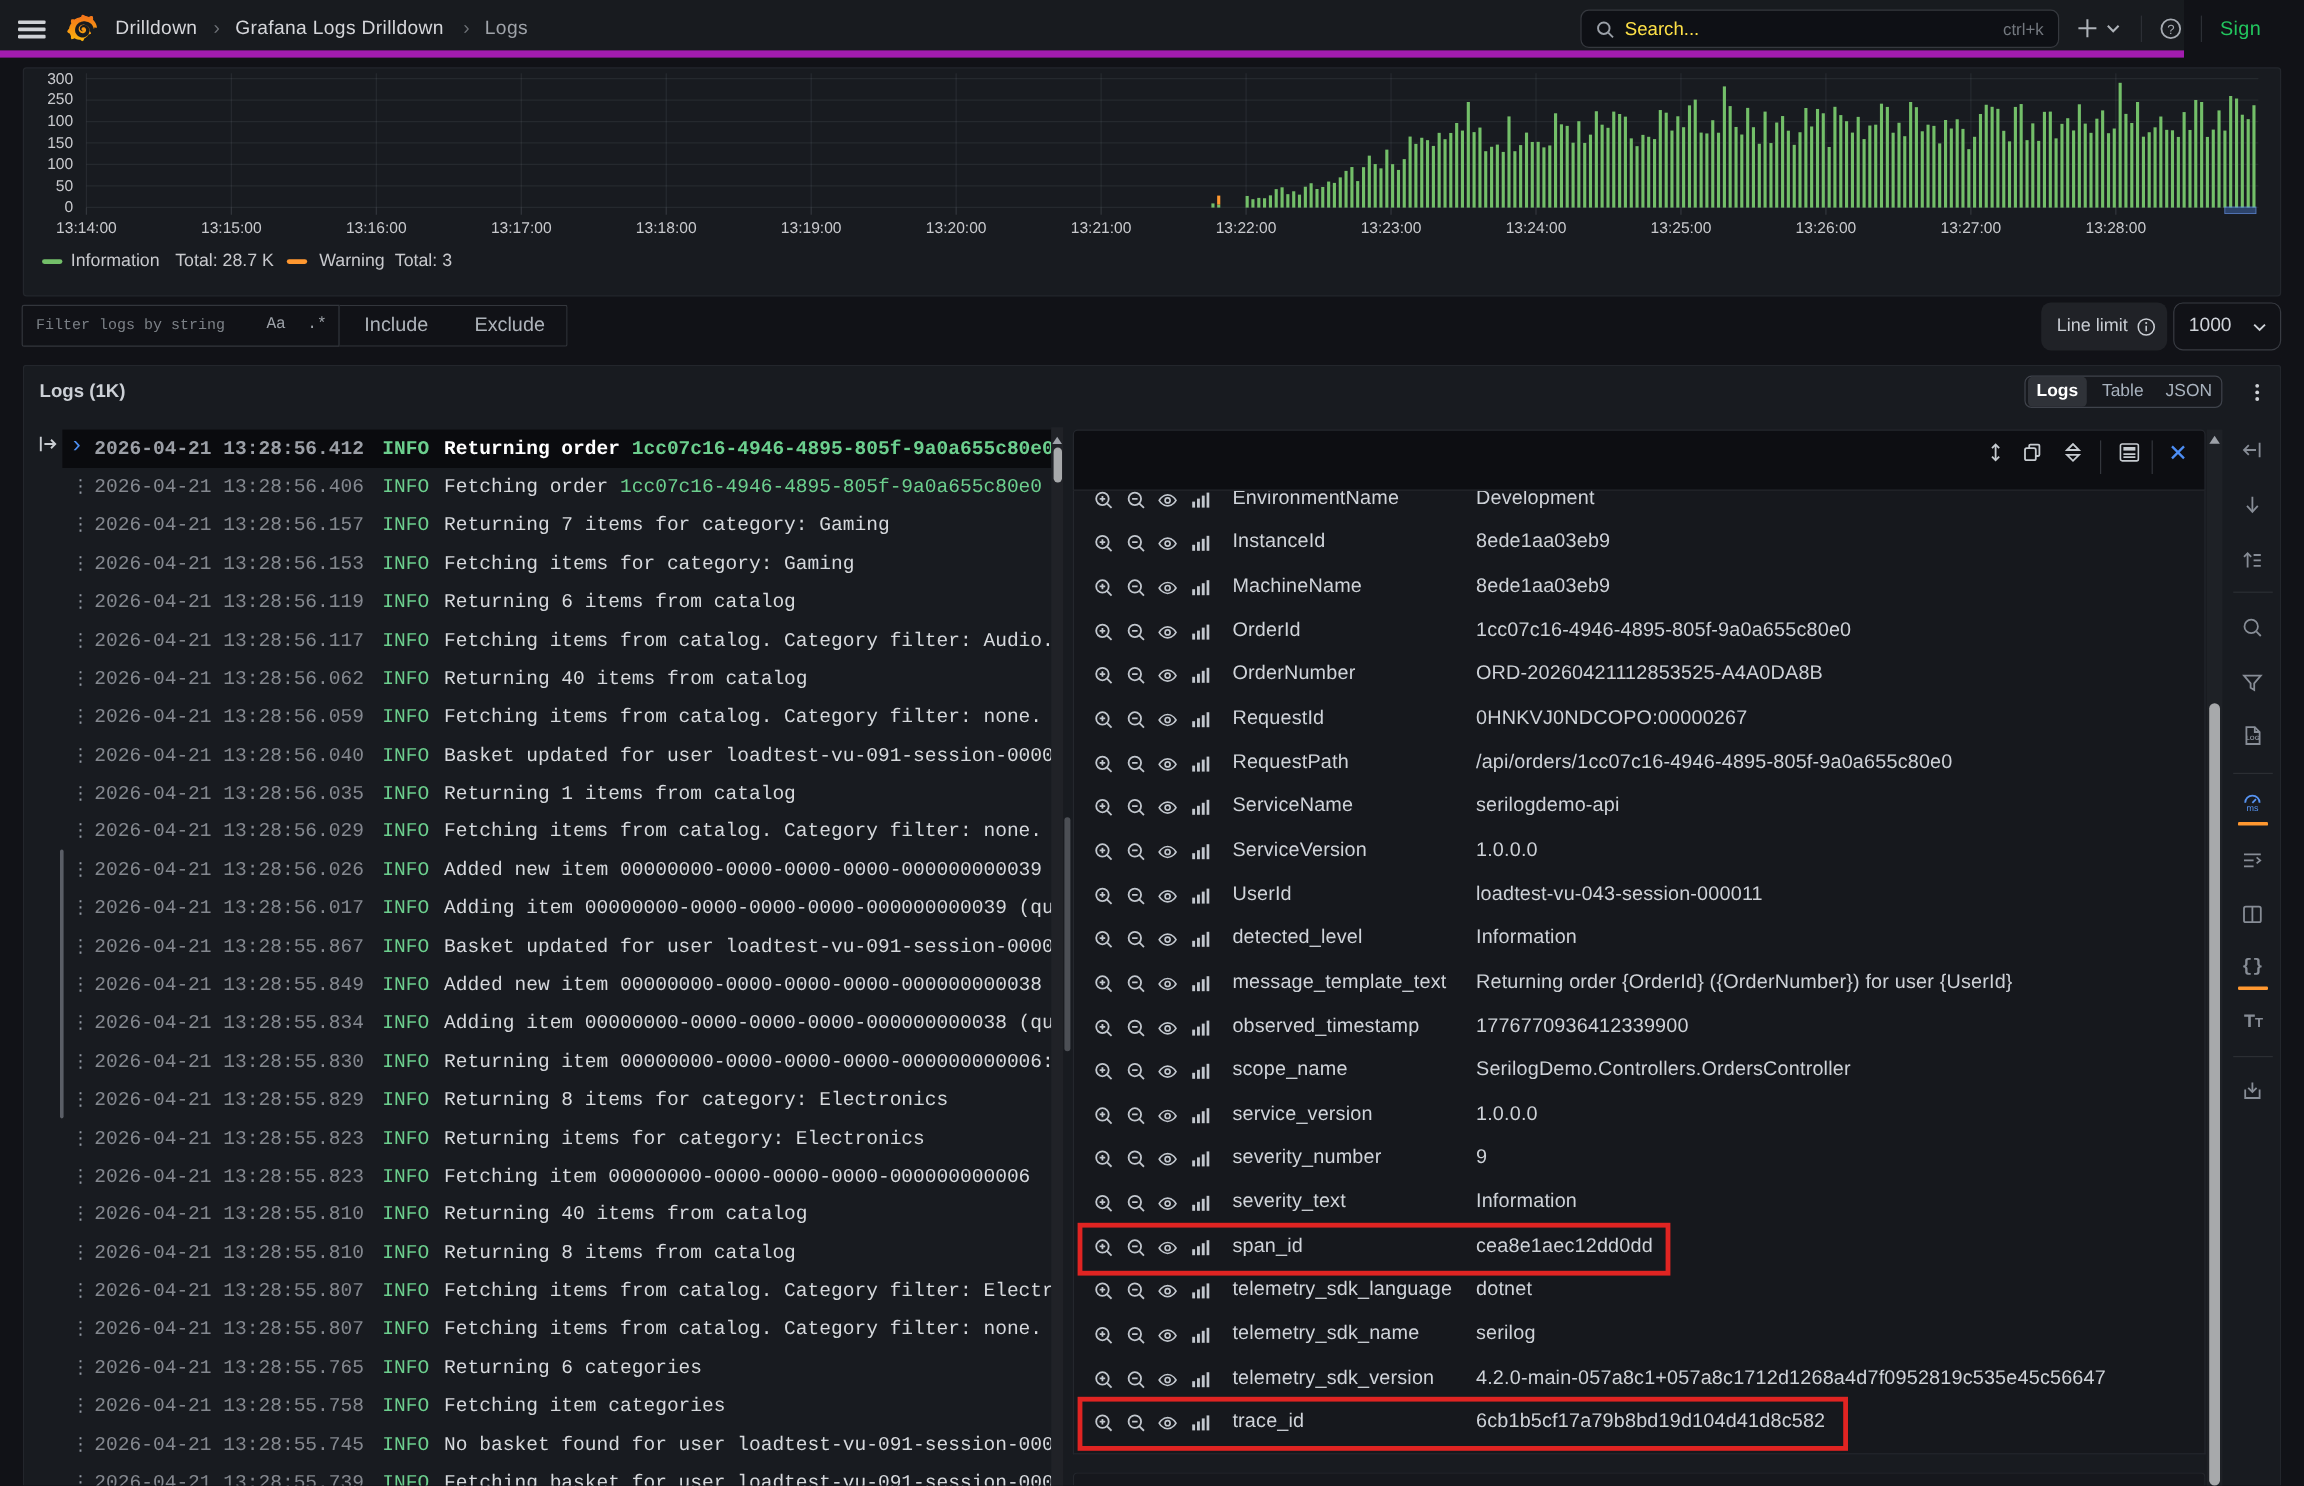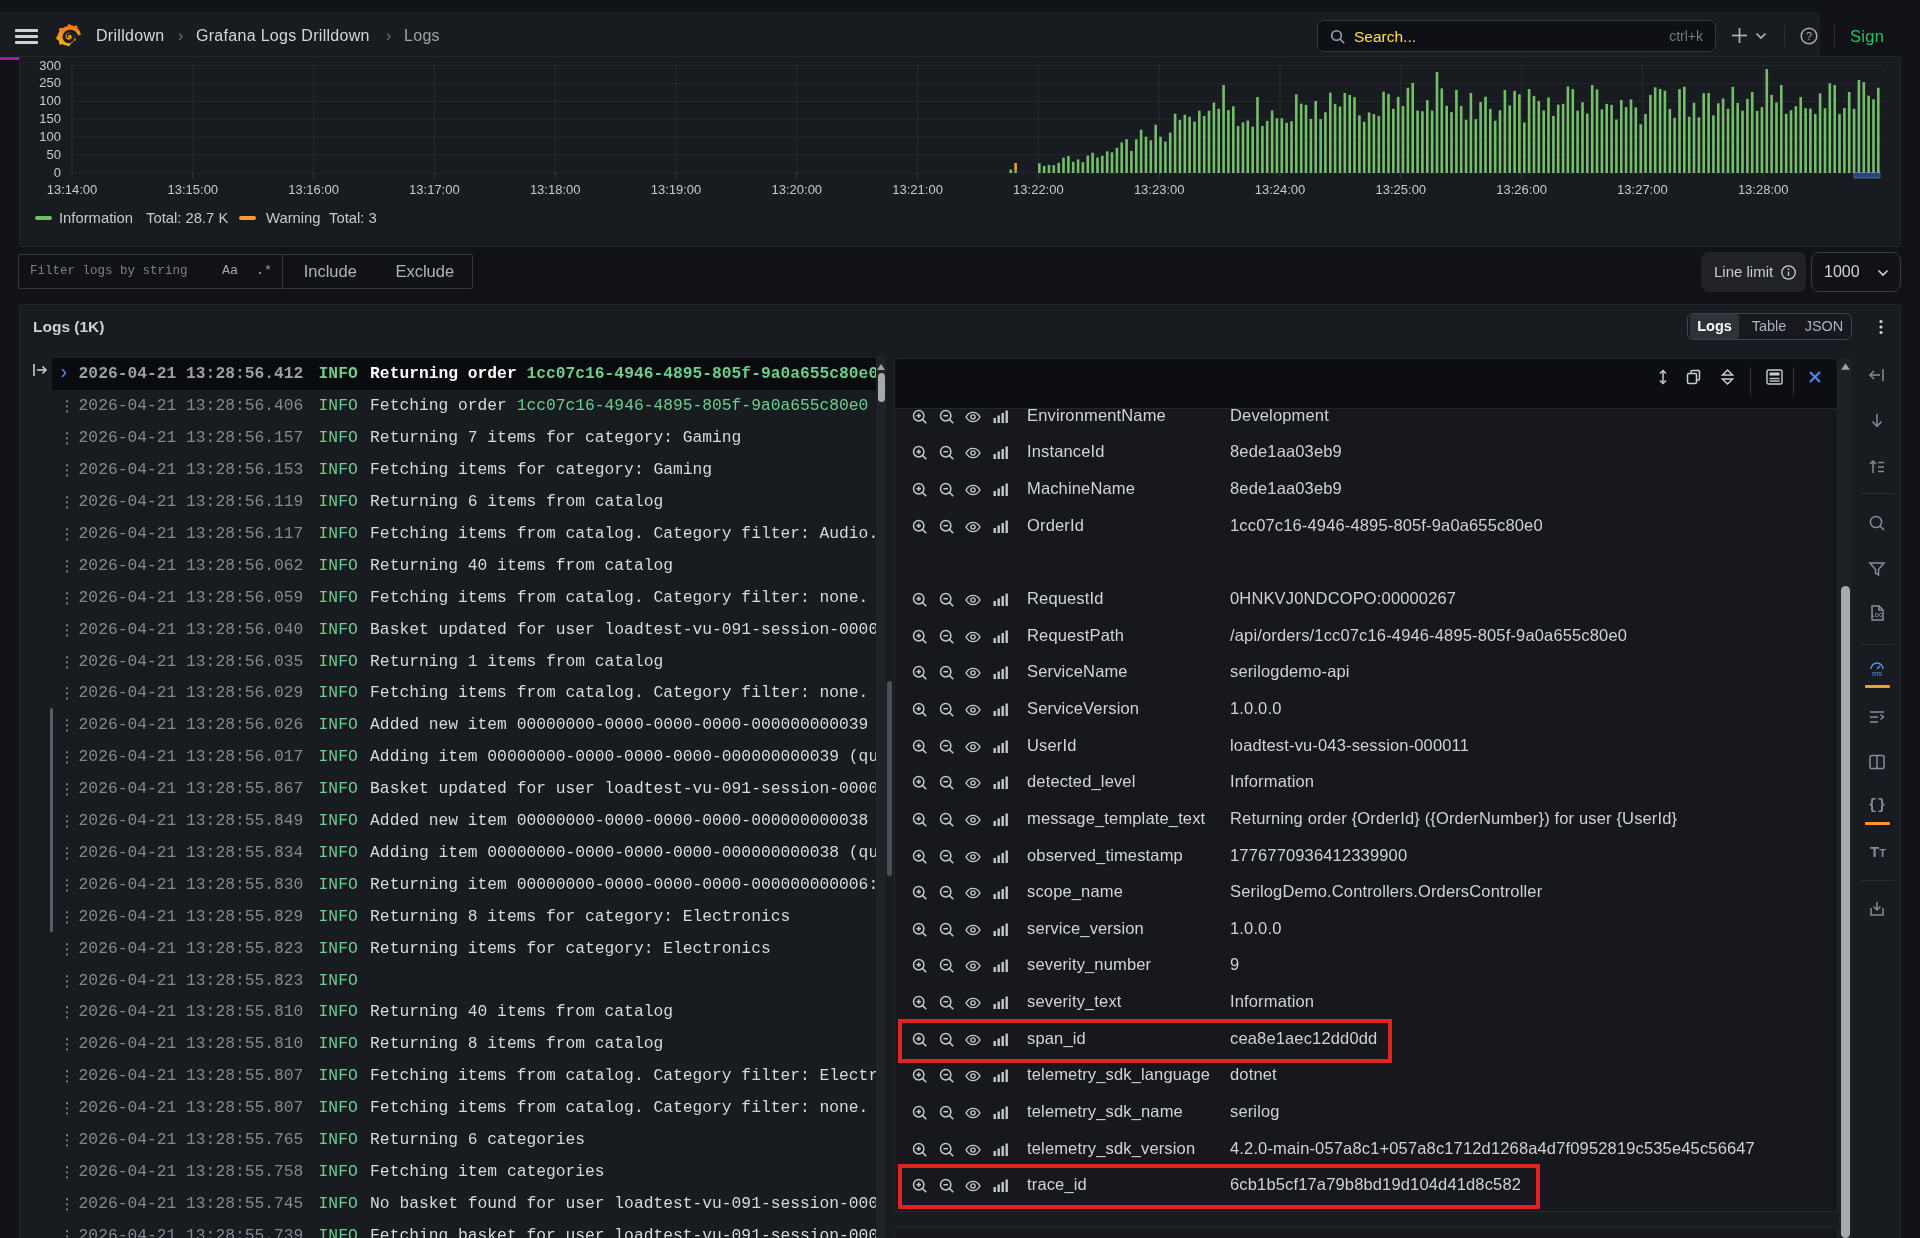--- a/index.html
+++ b/index.html
@@ -1,18 +1,18 @@
 <!DOCTYPE html>
 <html><head><meta charset="utf-8"><style>
 *{margin:0;padding:0;box-sizing:border-box}
 html,body{width:1920px;height:1238px;overflow:hidden;background:#111217;
   font-family:"Liberation Sans",sans-serif;-webkit-font-smoothing:antialiased}
 .abs{position:absolute}
 
-#nav{position:absolute;left:0;top:12px;width:1820px;height:48px;background:#181b1f;border-bottom:3px solid #a21caf}
+#nav{position:absolute;left:0;top:0;width:1820px;height:48px;background:#181b1f;border-bottom:6px solid #a21caf}
 .hline{position:absolute;left:15px;width:23px;height:2.6px;background:#cfd2d6;border-radius:1px}
 .crumb{position:absolute;top:0;height:48px;line-height:48px;font-size:16px;letter-spacing:0.3px;font-weight:500;color:#d5d6da}
 .crumbsep{color:#6e7277;font-weight:400}
 #searchbox{position:absolute;left:1317px;top:8px;width:399px;height:32px;background:#0e1015;border:1px solid #35383e;border-radius:7px}
 #searchbox .ph{position:absolute;left:36px;top:7px;font-size:15.5px;color:#fde047}
 #searchbox .ck{position:absolute;right:12px;top:7px;font-size:14px;color:#73787f}
 .navdiv{position:absolute;top:13px;width:1px;height:22px;background:#2c2f35}
 
 .panel{position:absolute;background:#181b20;border:1px solid #23262c;border-radius:3px}
 
@@ -403,21 +403,21 @@
 <div class="lr" style="top:295.5px"><span class="keb">⋮</span><span class="ts">2026-04-21 13:28:56.035</span><span class="lvl">INFO</span><span class="msg">Returning 1 items from catalog</span></div>
 <div class="lr" style="top:327.4px"><span class="keb">⋮</span><span class="ts">2026-04-21 13:28:56.029</span><span class="lvl">INFO</span><span class="msg">Fetching items from catalog. Category filter: none. Search: none</span></div>
 <div class="lr" style="top:359.3px"><span class="keb">⋮</span><span class="ts">2026-04-21 13:28:56.026</span><span class="lvl">INFO</span><span class="msg">Added new item 00000000-0000-0000-0000-000000000039 to basket</span></div>
 <div class="lr" style="top:391.2px"><span class="keb">⋮</span><span class="ts">2026-04-21 13:28:56.017</span><span class="lvl">INFO</span><span class="msg">Adding item 00000000-0000-0000-0000-000000000039 (quantity 1) to</span></div>
 <div class="lr" style="top:423.1px"><span class="keb">⋮</span><span class="ts">2026-04-21 13:28:55.867</span><span class="lvl">INFO</span><span class="msg">Basket updated for user loadtest-vu-091-session-000011. Items: 3</span></div>
 <div class="lr" style="top:455.0px"><span class="keb">⋮</span><span class="ts">2026-04-21 13:28:55.849</span><span class="lvl">INFO</span><span class="msg">Added new item 00000000-0000-0000-0000-000000000038 to basket</span></div>
 <div class="lr" style="top:486.9px"><span class="keb">⋮</span><span class="ts">2026-04-21 13:28:55.834</span><span class="lvl">INFO</span><span class="msg">Adding item 00000000-0000-0000-0000-000000000038 (quantity 1) to</span></div>
 <div class="lr" style="top:518.8px"><span class="keb">⋮</span><span class="ts">2026-04-21 13:28:55.830</span><span class="lvl">INFO</span><span class="msg">Returning item 00000000-0000-0000-0000-000000000006: Wireless Mou</span></div>
 <div class="lr" style="top:550.7px"><span class="keb">⋮</span><span class="ts">2026-04-21 13:28:55.829</span><span class="lvl">INFO</span><span class="msg">Returning 8 items for category: Electronics</span></div>
 <div class="lr" style="top:582.6px"><span class="keb">⋮</span><span class="ts">2026-04-21 13:28:55.823</span><span class="lvl">INFO</span><span class="msg">Returning items for category: Electronics</span></div>
-<div class="lr" style="top:614.5px"><span class="keb">⋮</span><span class="ts">2026-04-21 13:28:55.823</span><span class="lvl">INFO</span></div>
+<div class="lr" style="top:614.5px"><span class="keb">⋮</span><span class="ts">2026-04-21 13:28:55.823</span><span class="lvl">INFO</span><span class="msg">Fetching item 00000000-0000-0000-0000-000000000006</span></div>
 <div class="lr" style="top:646.4px"><span class="keb">⋮</span><span class="ts">2026-04-21 13:28:55.810</span><span class="lvl">INFO</span><span class="msg">Returning 40 items from catalog</span></div>
 <div class="lr" style="top:678.3px"><span class="keb">⋮</span><span class="ts">2026-04-21 13:28:55.810</span><span class="lvl">INFO</span><span class="msg">Returning 8 items from catalog</span></div>
 <div class="lr" style="top:710.2px"><span class="keb">⋮</span><span class="ts">2026-04-21 13:28:55.807</span><span class="lvl">INFO</span><span class="msg">Fetching items from catalog. Category filter: Electronics. Search</span></div>
 <div class="lr" style="top:742.1px"><span class="keb">⋮</span><span class="ts">2026-04-21 13:28:55.807</span><span class="lvl">INFO</span><span class="msg">Fetching items from catalog. Category filter: none. Search: none</span></div>
 <div class="lr" style="top:774.0px"><span class="keb">⋮</span><span class="ts">2026-04-21 13:28:55.765</span><span class="lvl">INFO</span><span class="msg">Returning 6 categories</span></div>
 <div class="lr" style="top:805.9px"><span class="keb">⋮</span><span class="ts">2026-04-21 13:28:55.758</span><span class="lvl">INFO</span><span class="msg">Fetching item categories</span></div>
 <div class="lr" style="top:837.8px"><span class="keb">⋮</span><span class="ts">2026-04-21 13:28:55.745</span><span class="lvl">INFO</span><span class="msg">No basket found for user loadtest-vu-091-session-000011</span></div>
 <div class="lr" style="top:869.7px"><span class="keb">⋮</span><span class="ts">2026-04-21 13:28:55.739</span><span class="lvl">INFO</span><span class="msg">Fetching basket for user loadtest-vu-091-session-000011</span></div>
   </div>
 </div>
@@ -495,20 +495,36 @@
         <use href="#i-zout"></use>
       </svg>
       <svg class="fi" style="left:70px" width="16" height="16">
         <use href="#i-eye"></use>
       </svg>
       <svg class="fi" style="left:97px" width="16" height="16">
         <use href="#i-bars"></use>
       </svg>
       <span class="fn">OrderId</span>
       <span class="fv">1cc07c16-4946-4895-805f-9a0a655c80e0</span>
+    </div>
+<div class="fr" style="top:136.3px">
+      <svg class="fi" style="left:17px" width="16" height="16">
+        <use href="#i-zin"></use>
+      </svg>
+      <svg class="fi" style="left:44px" width="16" height="16">
+        <use href="#i-zout"></use>
+      </svg>
+      <svg class="fi" style="left:70px" width="16" height="16">
+        <use href="#i-eye"></use>
+      </svg>
+      <svg class="fi" style="left:97px" width="16" height="16">
+        <use href="#i-bars"></use>
+      </svg>
+      <span class="fn">OrderNumber</span>
+      <span class="fv">ORD-20260421112853525-A4A0DA8B</span>
     </div>
 <div class="fr" style="top:172.9px">
       <svg class="fi" style="left:17px" width="16" height="16">
         <use href="#i-zin"></use>
       </svg>
       <svg class="fi" style="left:44px" width="16" height="16">
         <use href="#i-zout"></use>
       </svg>
       <svg class="fi" style="left:70px" width="16" height="16">
         <use href="#i-eye"></use>

